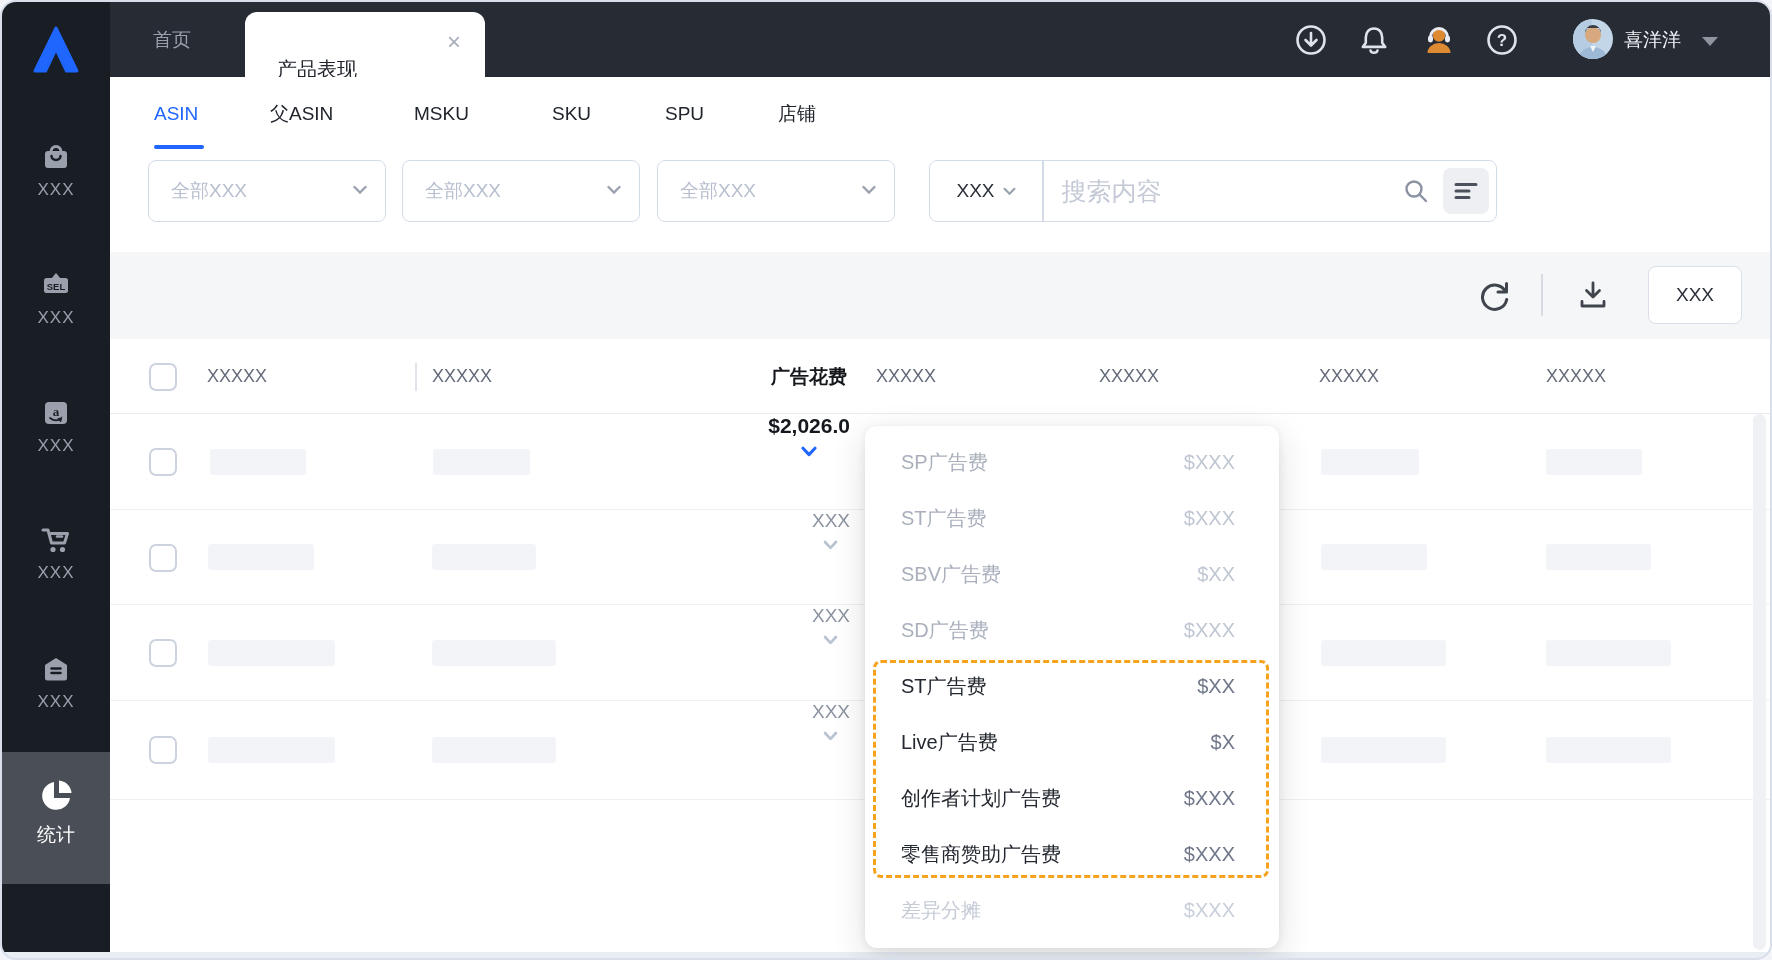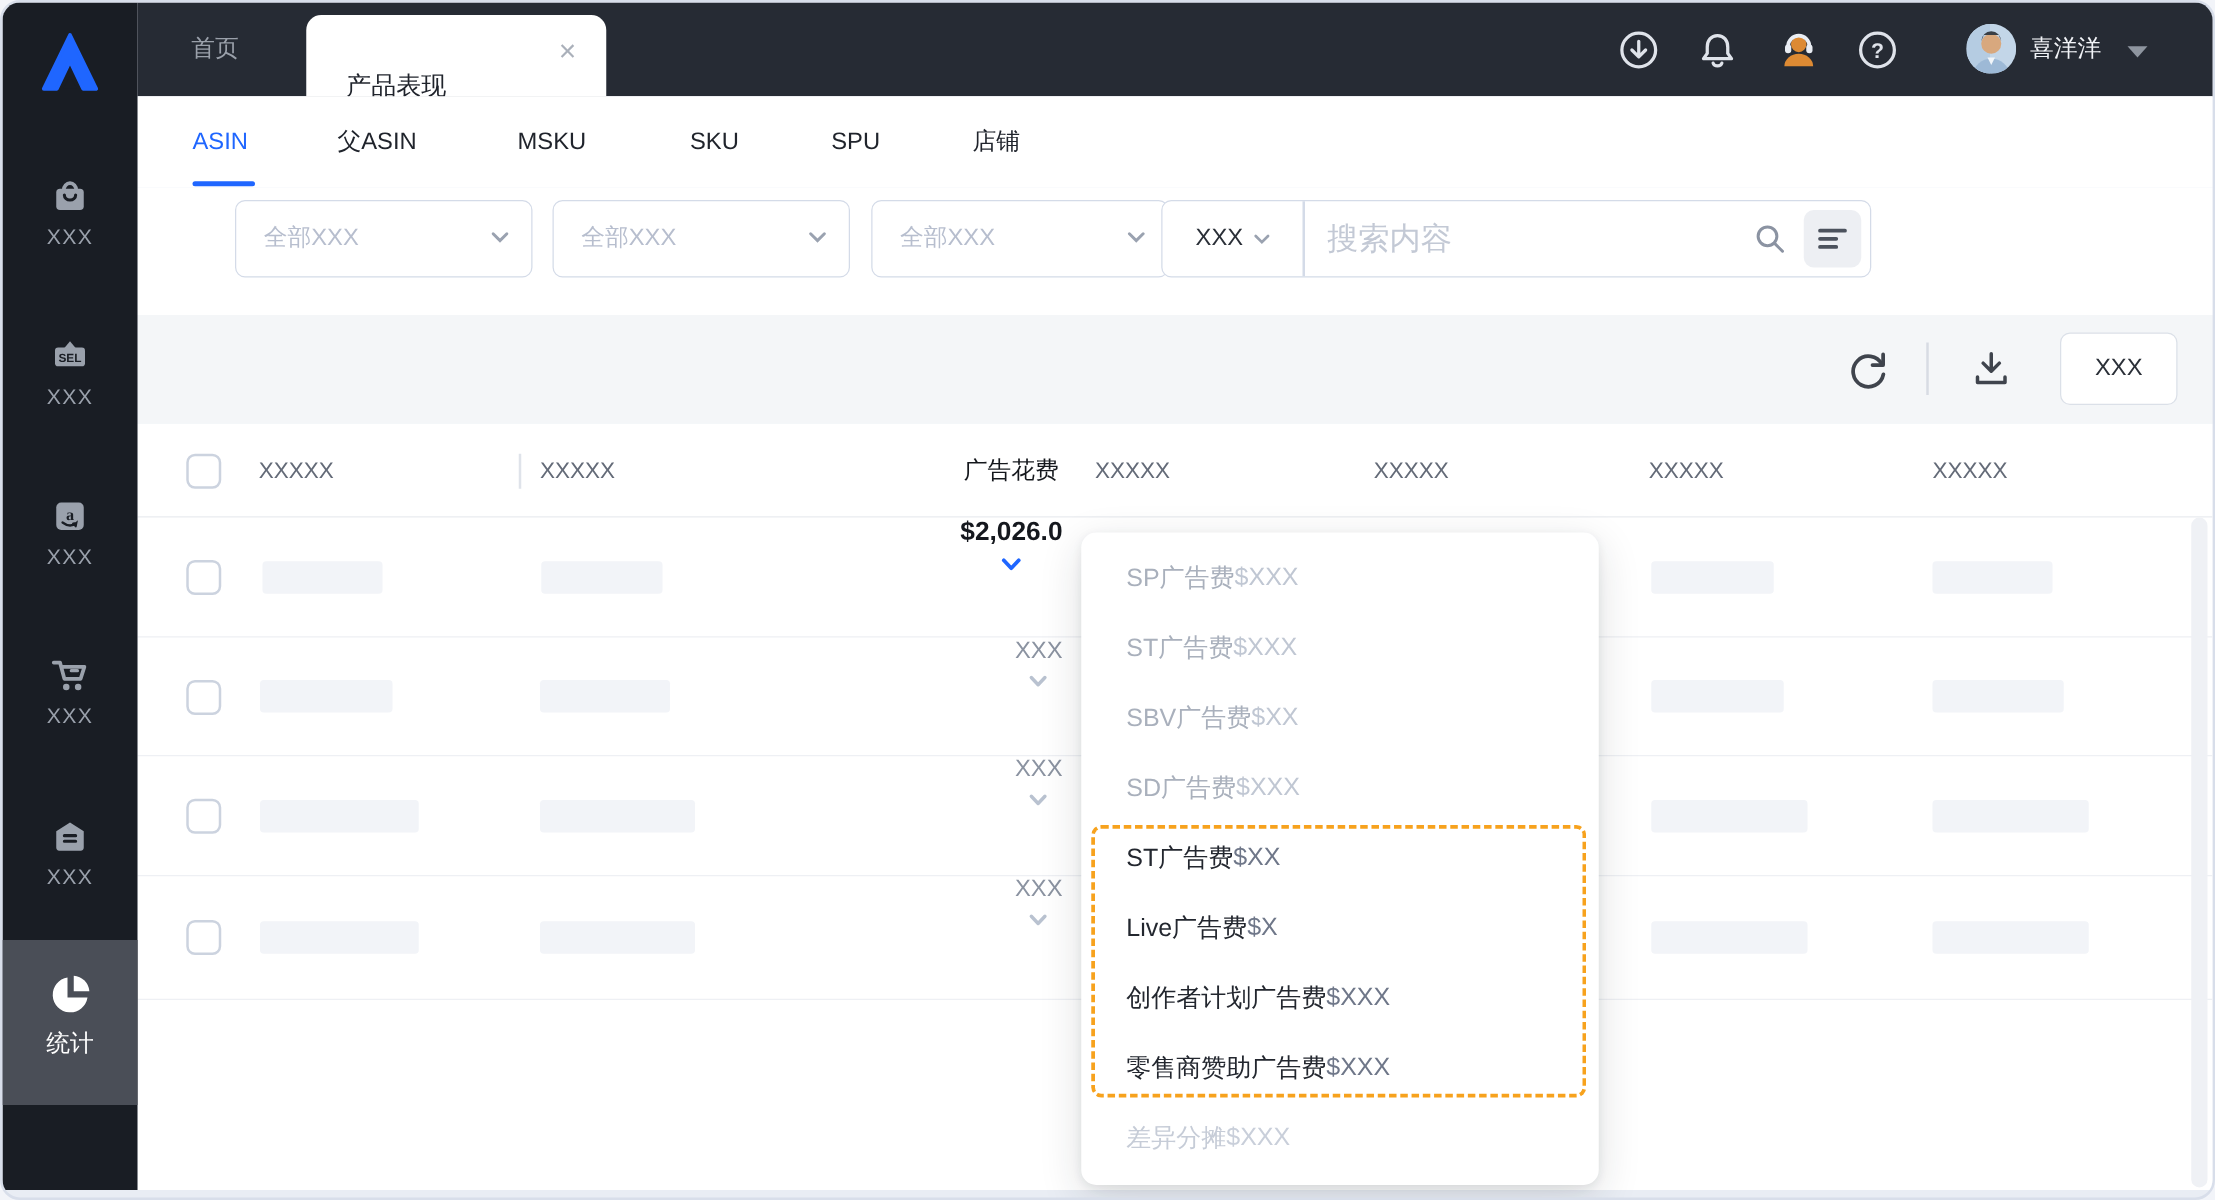--- a/index.html
+++ b/index.html
@@ -27,54 +27,54 @@
   .ucaret{position:absolute;left:1592px;top:35px;width:0;height:0;border-left:8px solid transparent;border-right:8px solid transparent;border-top:9px solid #8e959f;}
 
   
   .tabsrow{position:absolute;left:108px;top:75px;width:1664px;height:73px;background:#ffffff;}
   .tab{position:absolute;top:0;height:73px;line-height:73px;font-size:19px;color:#20242c;cursor:pointer;}
   .tab.active{color:#1f66ff;}
   .tab-underline{position:absolute;left:44px;top:68px;width:50px;height:4px;background:#1f66ff;border-radius:2px;}
 
   
   .filterrow{position:absolute;left:108px;top:148px;width:1664px;height:102px;background:#ffffff;}
-  .select{position:absolute;top:10px;height:62px;box-sizing:border-box;border:1.5px solid #d4dbe8;border-radius:8px;background:#fff;cursor:pointer;margin-left:40px;}
+  .select{position:absolute;top:10px;height:62px;box-sizing:border-box;border:1.5px solid #d4dbe8;border-radius:8px;background:#fff;cursor:pointer;}
   .select .val{position:absolute;left:22px;top:0;height:60px;line-height:59px;font-size:19px;color:#b7bece;}
   .select .chev{position:absolute;right:18px;top:24px;}
   .search-group{position:absolute;left:819px;top:10px;width:568px;height:62px;box-sizing:border-box;border:1.5px solid #d4dbe8;border-radius:8px;background:#fff;display:flex;align-items:center;}
   .kw{width:112px;display:flex;align-items:center;justify-content:center;gap:8px;font-size:19px;color:#2b3038;cursor:pointer;flex:none;}
   .vdiv{width:1.5px;height:60px;background:#d4dbe8;flex:none;}
   .search-input{flex:1;border:none;outline:none;font-size:25px;color:#2b3038;padding:0 10px 0 18px;font-family:inherit;background:transparent;min-width:0;}
   .search-input::placeholder{color:#c3c9d5;}
   .sg-search{flex:none;width:26px;height:26px;margin-right:14px;cursor:pointer;}
   .sg-filter{flex:none;width:46px;height:46px;background:#edeff3;border-radius:8px;margin-right:7px;display:flex;align-items:center;justify-content:center;cursor:pointer;}
 
   
   .grayband{position:absolute;left:108px;top:250px;width:1664px;height:87px;background:#f4f6f8;}
   .tool-ic{position:absolute;top:26px;width:34px;height:34px;cursor:pointer;}
   .tool-div{position:absolute;left:1431px;top:22px;width:1.5px;height:42px;background:#d7dce3;}
   .xxx-btn{position:absolute;left:1538px;top:14px;width:94px;height:58px;box-sizing:border-box;background:#fff;border:1.5px solid #dbe0e8;border-radius:8px;font-size:19px;color:#2b3038;text-align:center;line-height:55px;cursor:pointer;}
 
   
   .tablecard{position:absolute;left:108px;top:337px;width:1664px;height:613px;background:#ffffff;}
   .thead{position:absolute;left:0;top:0;width:100%;height:75px;border-bottom:1px solid #e9ebf0;box-sizing:border-box;}
   .th{position:absolute;top:0;height:75px;line-height:75px;font-size:18px;color:#646b78;}
-  .th.b{font-weight:normal;color:#14171c;font-size:19px;}
+  .th.b{font-weight:bold;color:#14171c;font-size:19px;}
   .hdiv{position:absolute;left:305px;top:24px;width:1.5px;height:28px;background:#dfe3ea;}
   .checkbox{position:absolute;width:28px;height:28px;box-sizing:border-box;border:2px solid #ccd3df;border-radius:7px;background:#fff;cursor:pointer;}
   .trow{position:absolute;left:0;width:100%;border-bottom:1px solid #eef0f4;box-sizing:border-box;}
   .bar{position:absolute;height:26px;background:#f2f4f8;border-radius:3px;}
   .spend{position:absolute;right:924px;top:0;height:100%;display:flex;align-items:center;gap:8px;flex-direction:column;}
   .spend .amt{font-size:21px;color:#15181e;font-weight:600;}
   .spend .amt.gray{font-size:19px;color:#8b93a1;font-weight:400;}
   .vscroll{position:absolute;right:4px;top:412px;width:13px;height:536px;background:#eff1f5;border-radius:7px;z-index:4;}
 
   
   .panel{position:absolute;left:863px;top:424px;width:414px;height:522px;background:#fff;border-radius:12px;box-shadow:0 10px 34px rgba(25,32,46,.14),0 2px 8px rgba(25,32,46,.08);z-index:20;padding-top:8px;box-sizing:border-box;}
-  .p-item{height:56px;display:flex;align-items:center;padding:0 24px 0 36px;justify-content:flex-start;font-size:20px;cursor:pointer;}
+  .p-item{height:56px;display:flex;align-items:center;padding:0 44px 0 36px;justify-content:space-between;font-size:20px;cursor:pointer;}
   .p-item .pl{color:#a9b0bc;}
   .p-item .pv{color:#c0c7d3;}
   .p-item.hi .pl{color:#23272f;}
   .p-item.hi .pv{color:#6f7789;}
   .p-item.dis .pl{color:#c6ccd7;}
   .p-item.dis .pv{color:#c9cfda;}
   .dashed-box{position:absolute;left:8px;top:234px;width:396px;height:218px;box-sizing:border-box;border:3px dashed #f7a21d;border-radius:8px;pointer-events:none;}
 </style>
 </head>
 <body>

